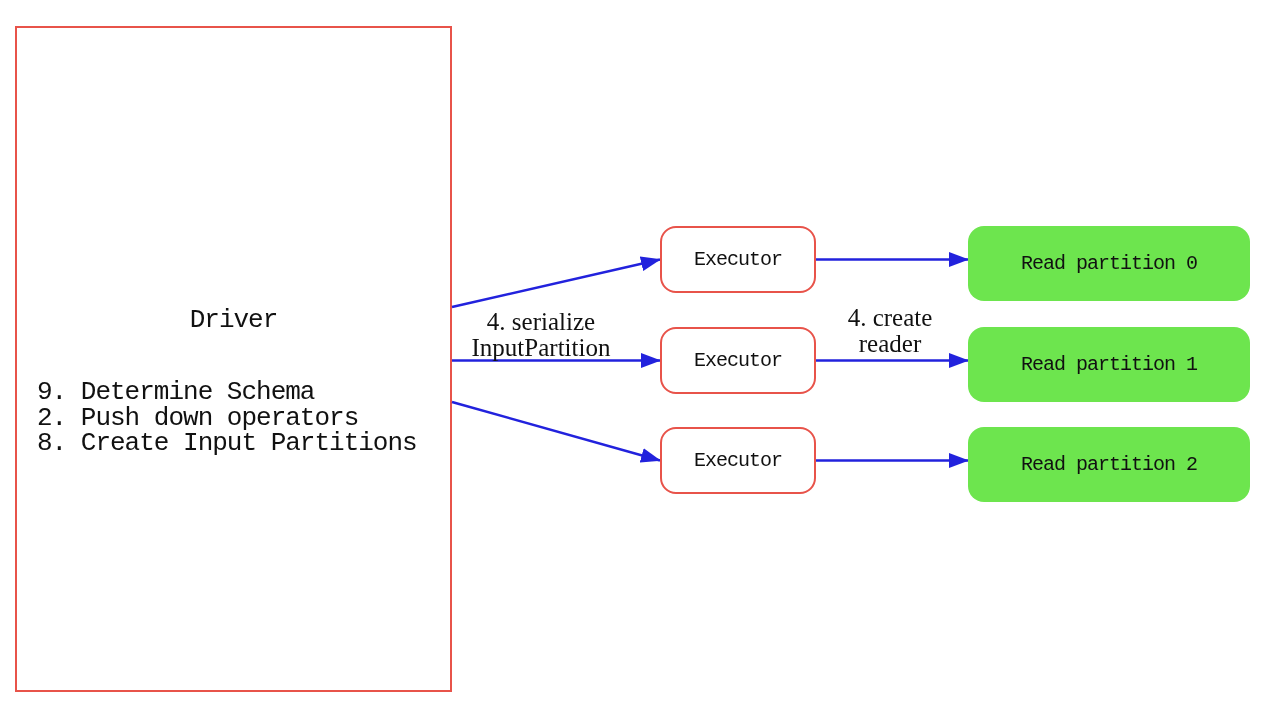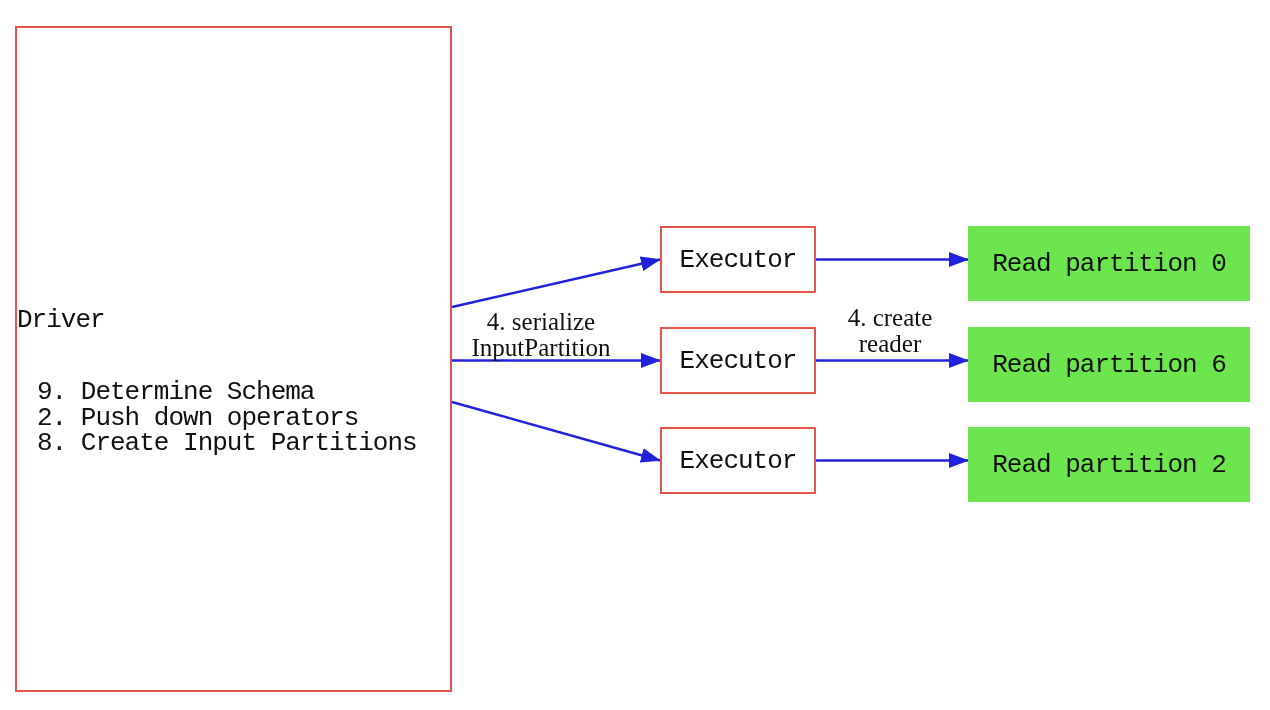--- a/index.html
+++ b/index.html
@@ -24,42 +24,43 @@
     position: absolute;
     left: 15px; top: 26px;
     width: 437px; height: 666px;
     border: 2px solid var(--box-border-red);
     background: var(--background);
   }
   .driver-title {
     position: absolute;
     left: 0; top: 279px;
     width: 100%;
-    text-align: left;
+    text-align: center;
     font-size: 26px;
     line-height: 26px;
     letter-spacing: -1px;
   }
   .driver-steps {
     position: absolute;
     left: 20px; top: 352px;
     width: 415px;
     font-size: 26px;
     line-height: 25.7px;
     letter-spacing: -1px;
     white-space: nowrap;
   }
   .node {
     position: absolute;
     display: flex;
     align-items: center;
     justify-content: center;
-    font-size: 26px;
+    font-size: 20px;
     letter-spacing: -1px;
     white-space: nowrap;
+    border-radius: 16px;
   }
   .exec-box {
     left: 660px;
     width: 156px; height: 67px;
     border: 2px solid var(--box-border-red);
     background: var(--background);
   }
   .part-box {
     left: 968px;
     width: 282px; height: 75px;
@@ -128,21 +129,21 @@
     <span>Executor</span>
   </div>
   <div class="node exec-box row2">
     <span>Executor</span>
   </div>
 
   <div class="node part-box row0">
     <span>Read partition 0</span>
   </div>
   <div class="node part-box row1">
-    <span>Read partition 6</span>
+    <span>Read partition 1</span>
   </div>
   <div class="node part-box row2">
     <span>Read partition 2</span>
   </div>
 
   <div class="edge-label edge-label-serialize">
     <div>4. serialize</div>
     <div>InputPartition</div>
   </div>
   <div class="edge-label edge-label-reader">

